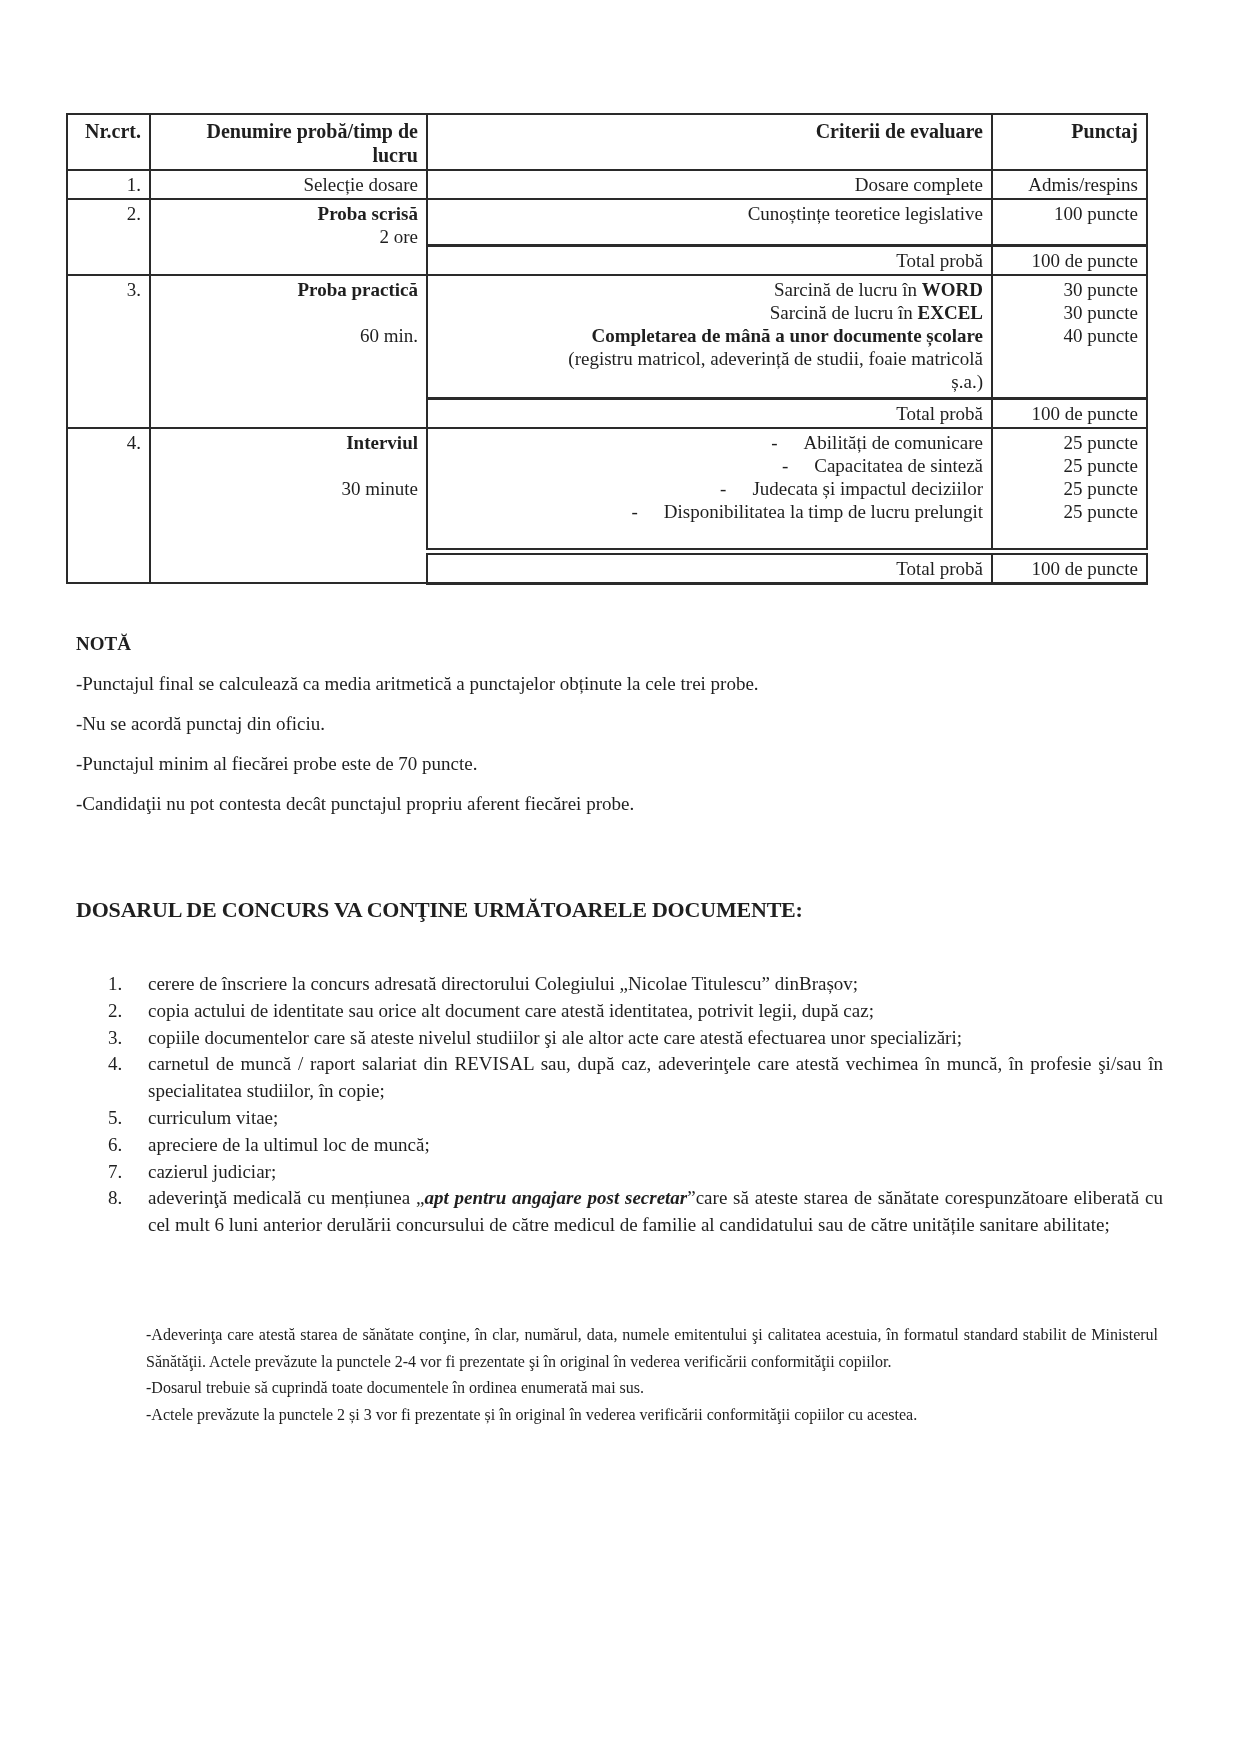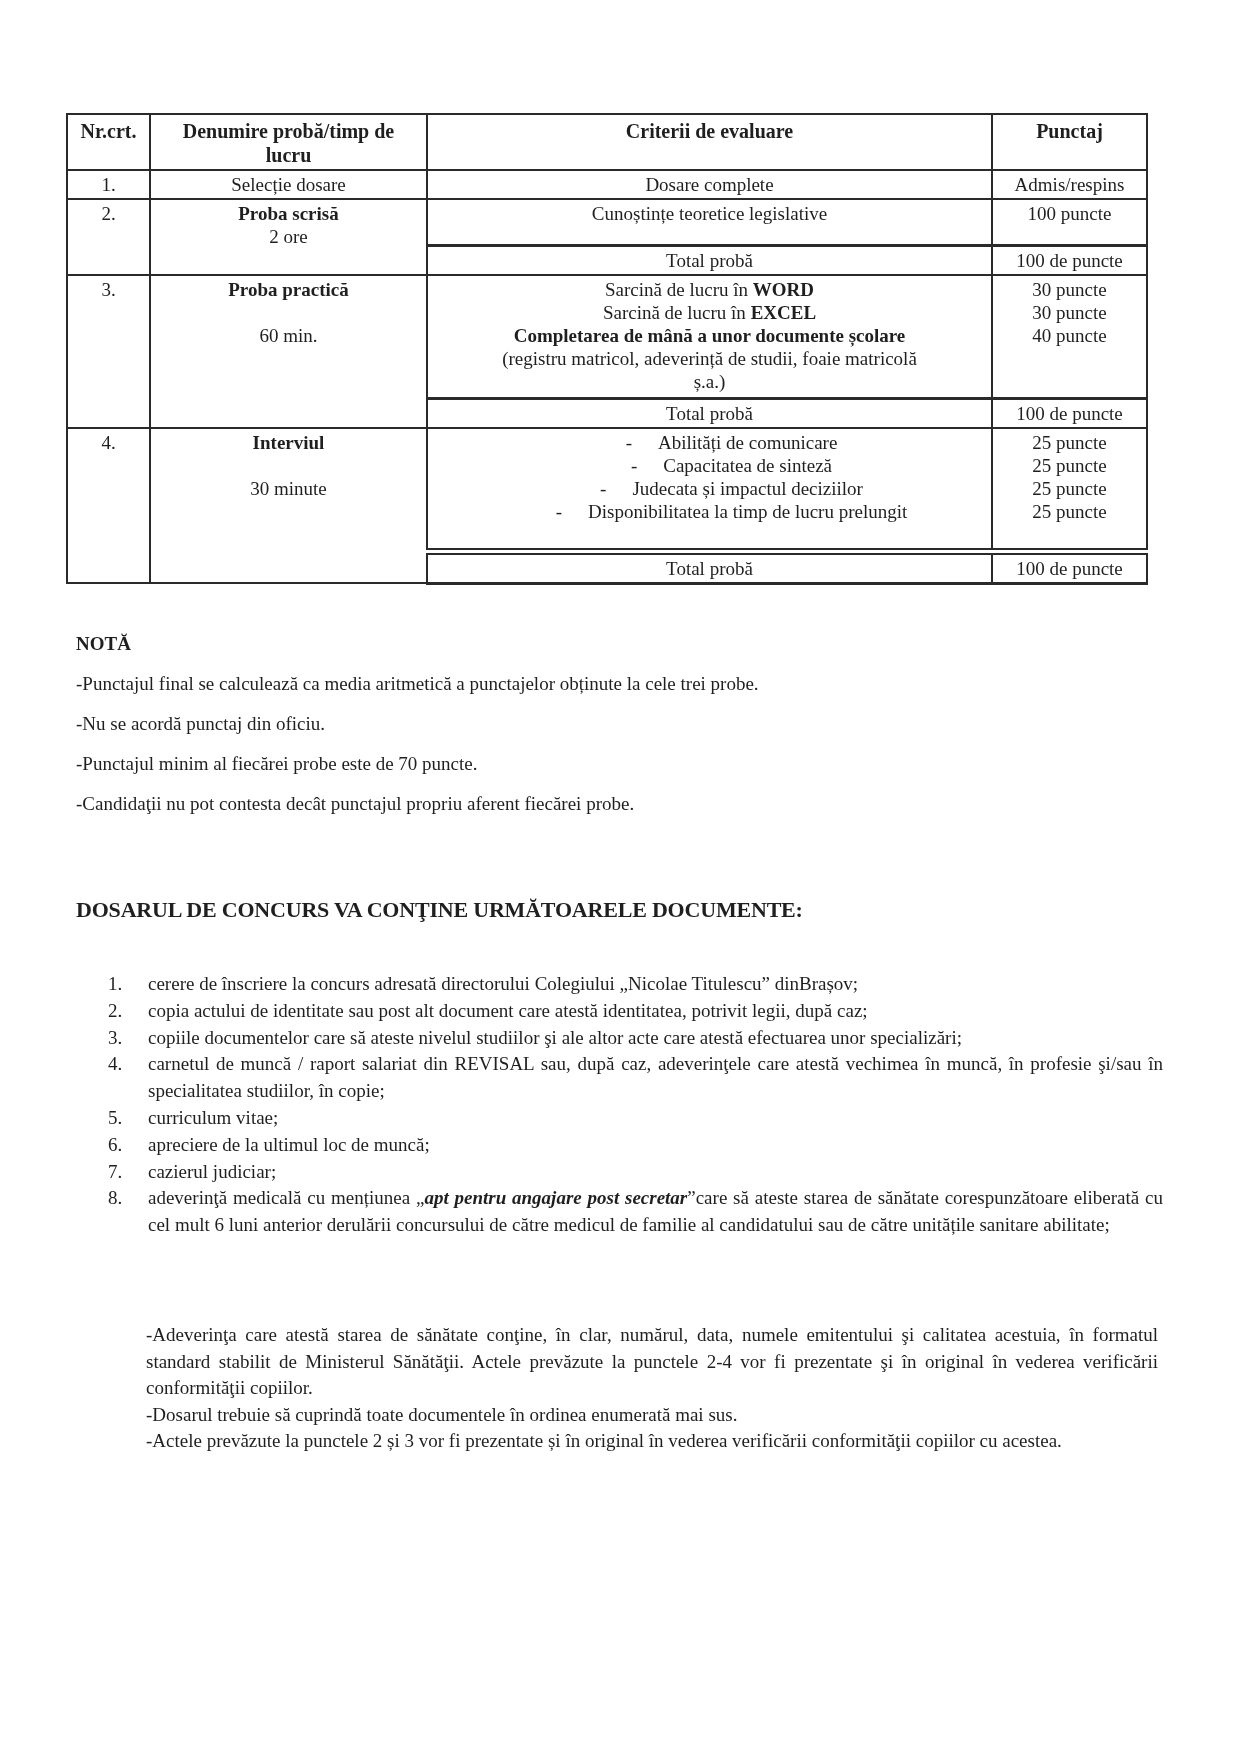--- a/index.html
+++ b/index.html
@@ -17,21 +17,21 @@
     position:absolute; left:66px; top:113px;
     border-collapse:collapse;
     table-layout:fixed;
     width:1080px;
     font-size:19px; line-height:23px;
   }
   .eval-table td, .eval-table th {
     border:2px solid #2a2a2a;
     vertical-align:top;
     padding:2px 8px;
-    text-align:center;
+    text-align:right;
     font-weight:normal;
   }
   .eval-table th { font-weight:bold; font-size:20px; line-height:24px; padding-top:4px; }
   .c1 { width:83px; }
   .c2 { width:277px; }
   .c3 { width:565px; }
   .c4 { width:155px; }
   .nowrap { white-space:nowrap; }
   .h-header   { height:52px; }
   .h-r1       { height:23px; }
@@ -62,21 +62,21 @@
     position:absolute; left:76px; top:897px;
     font-size:22px; font-weight:bold; letter-spacing:-0.2px;
   }
   .doc-list { position:absolute; left:108px; top:971px; width:1055px; font-size:19px; line-height:26.8px; }
   .doc-item { display:grid; grid-template-columns:40px 1fr; }
   .doc-item .num { }
   .doc-item .txt { }
   .just { text-align:justify; }
   .emph { font-weight:bold; font-style:italic; }
 
-  .closing { position:absolute; left:146px; top:1322px; width:1012px; font-size:19px; line-height:26.6px; }
+  .closing { position:absolute; left:146px; top:1322px; width:1012px; font-size:16px; line-height:26.6px; }
   .closing p { margin:0; }
 </style>
 </head>
 <body>
 
 <table class="eval-table">
   <colgroup>
     <col class="c1">
       <col class="c2">
       <col class="c3">
@@ -173,21 +173,21 @@
 
 <div class="dosar-heading">DOSARUL DE CONCURS VA CONŢINE URMĂTOARELE DOCUMENTE:</div>
 
 <div class="doc-list">
   <div class="doc-item">
     <span class="num">1.</span>
     <span class="txt">cerere de înscriere la concurs adresată directorului Colegiului „Nicolae Titulescu” dinBrașov;</span>
   </div>
   <div class="doc-item">
     <span class="num">2.</span>
-    <span class="txt">copia actului de identitate sau post alt document care atestă identitatea, potrivit legii, după caz;</span>
+    <span class="txt">copia actului de identitate sau orice alt document care atestă identitatea, potrivit legii, după caz;</span>
   </div>
   <div class="doc-item">
     <span class="num">3.</span>
     <span class="txt just">copiile documentelor care să ateste nivelul studiilor şi ale altor acte care atestă efectuarea unor specializări;</span>
   </div>
   <div class="doc-item">
     <span class="num">4.</span>
     <span class="txt just">carnetul de muncă / raport salariat din REVISAL sau, după caz, adeverinţele care atestă vechimea în muncă, în profesie şi/sau în specialitatea studiilor, în copie;</span>
   </div>
   <div class="doc-item">

